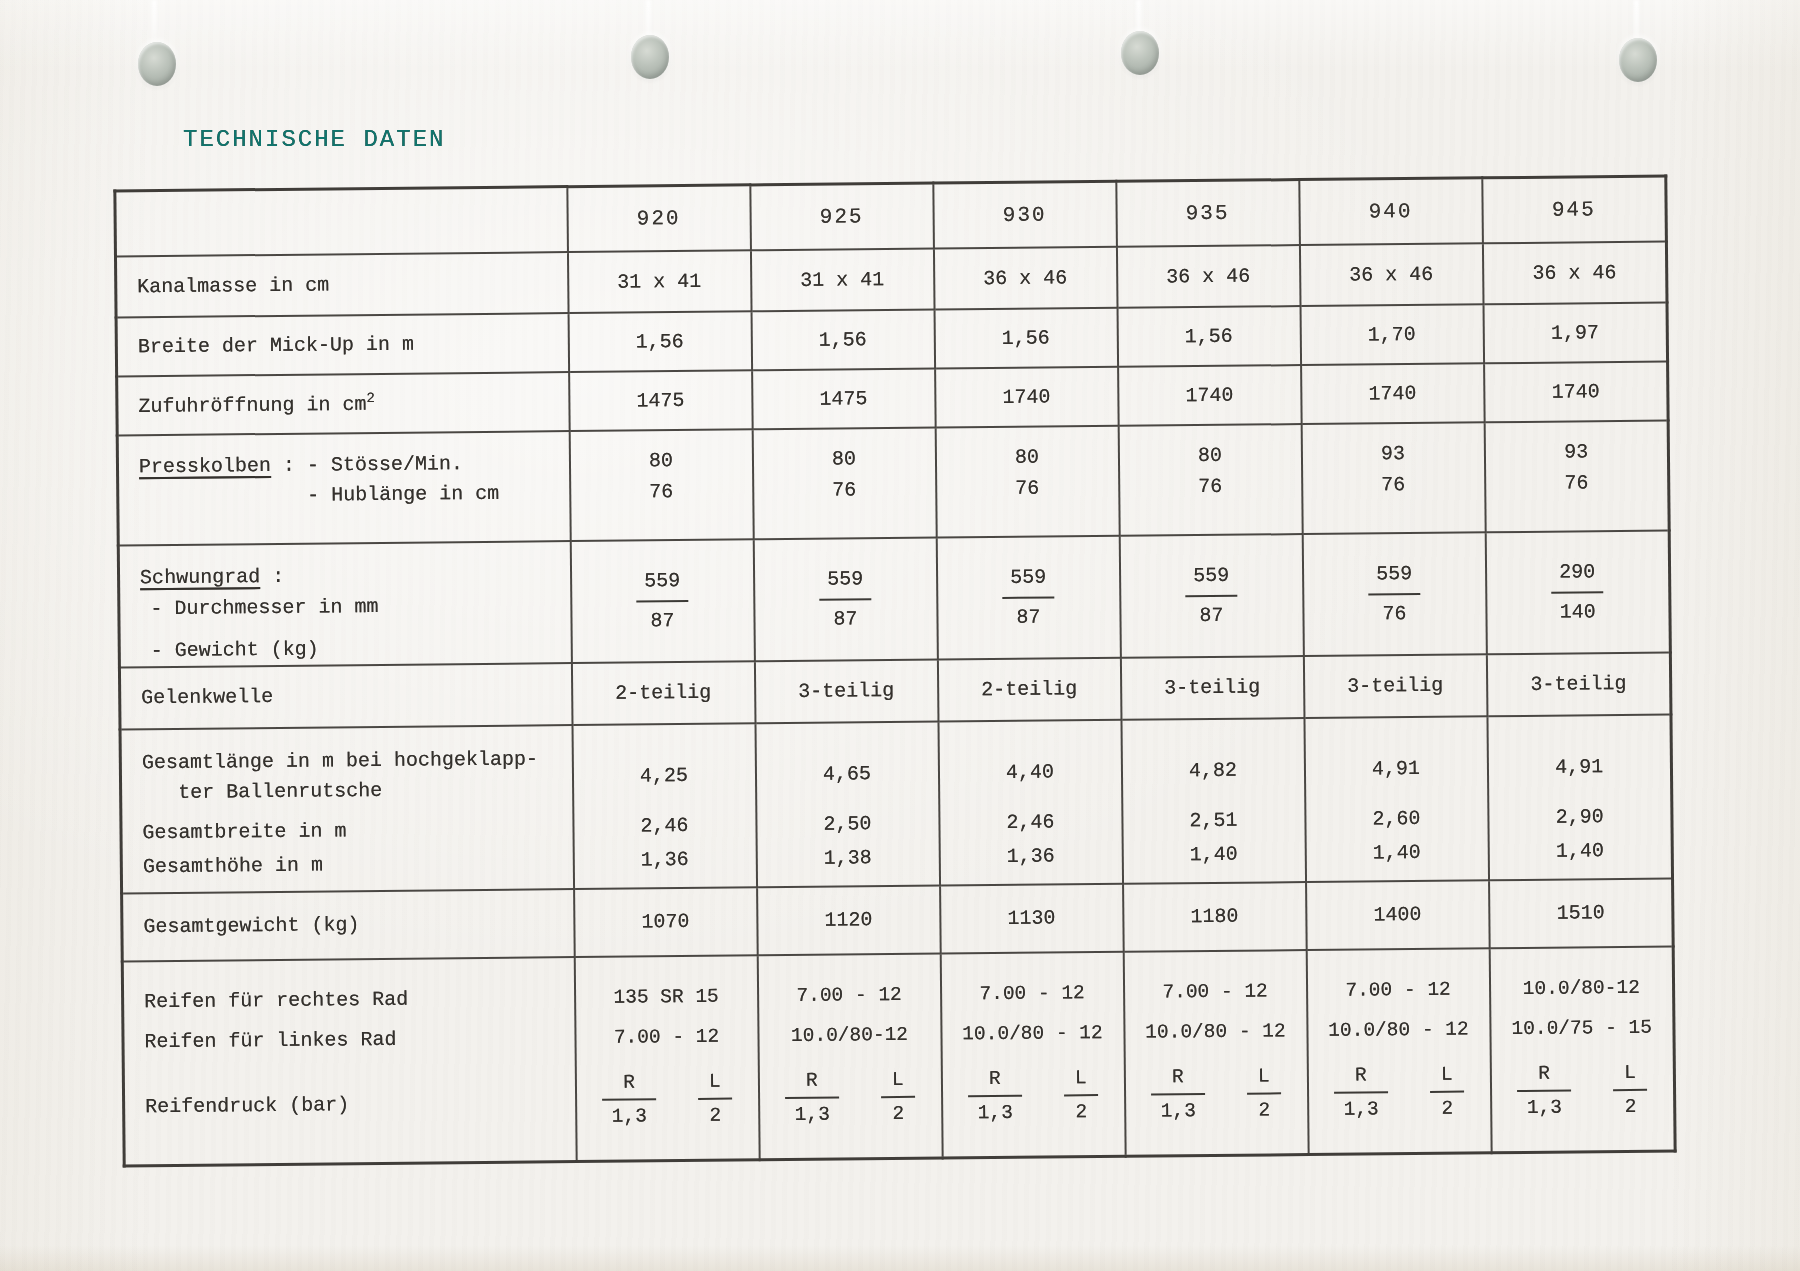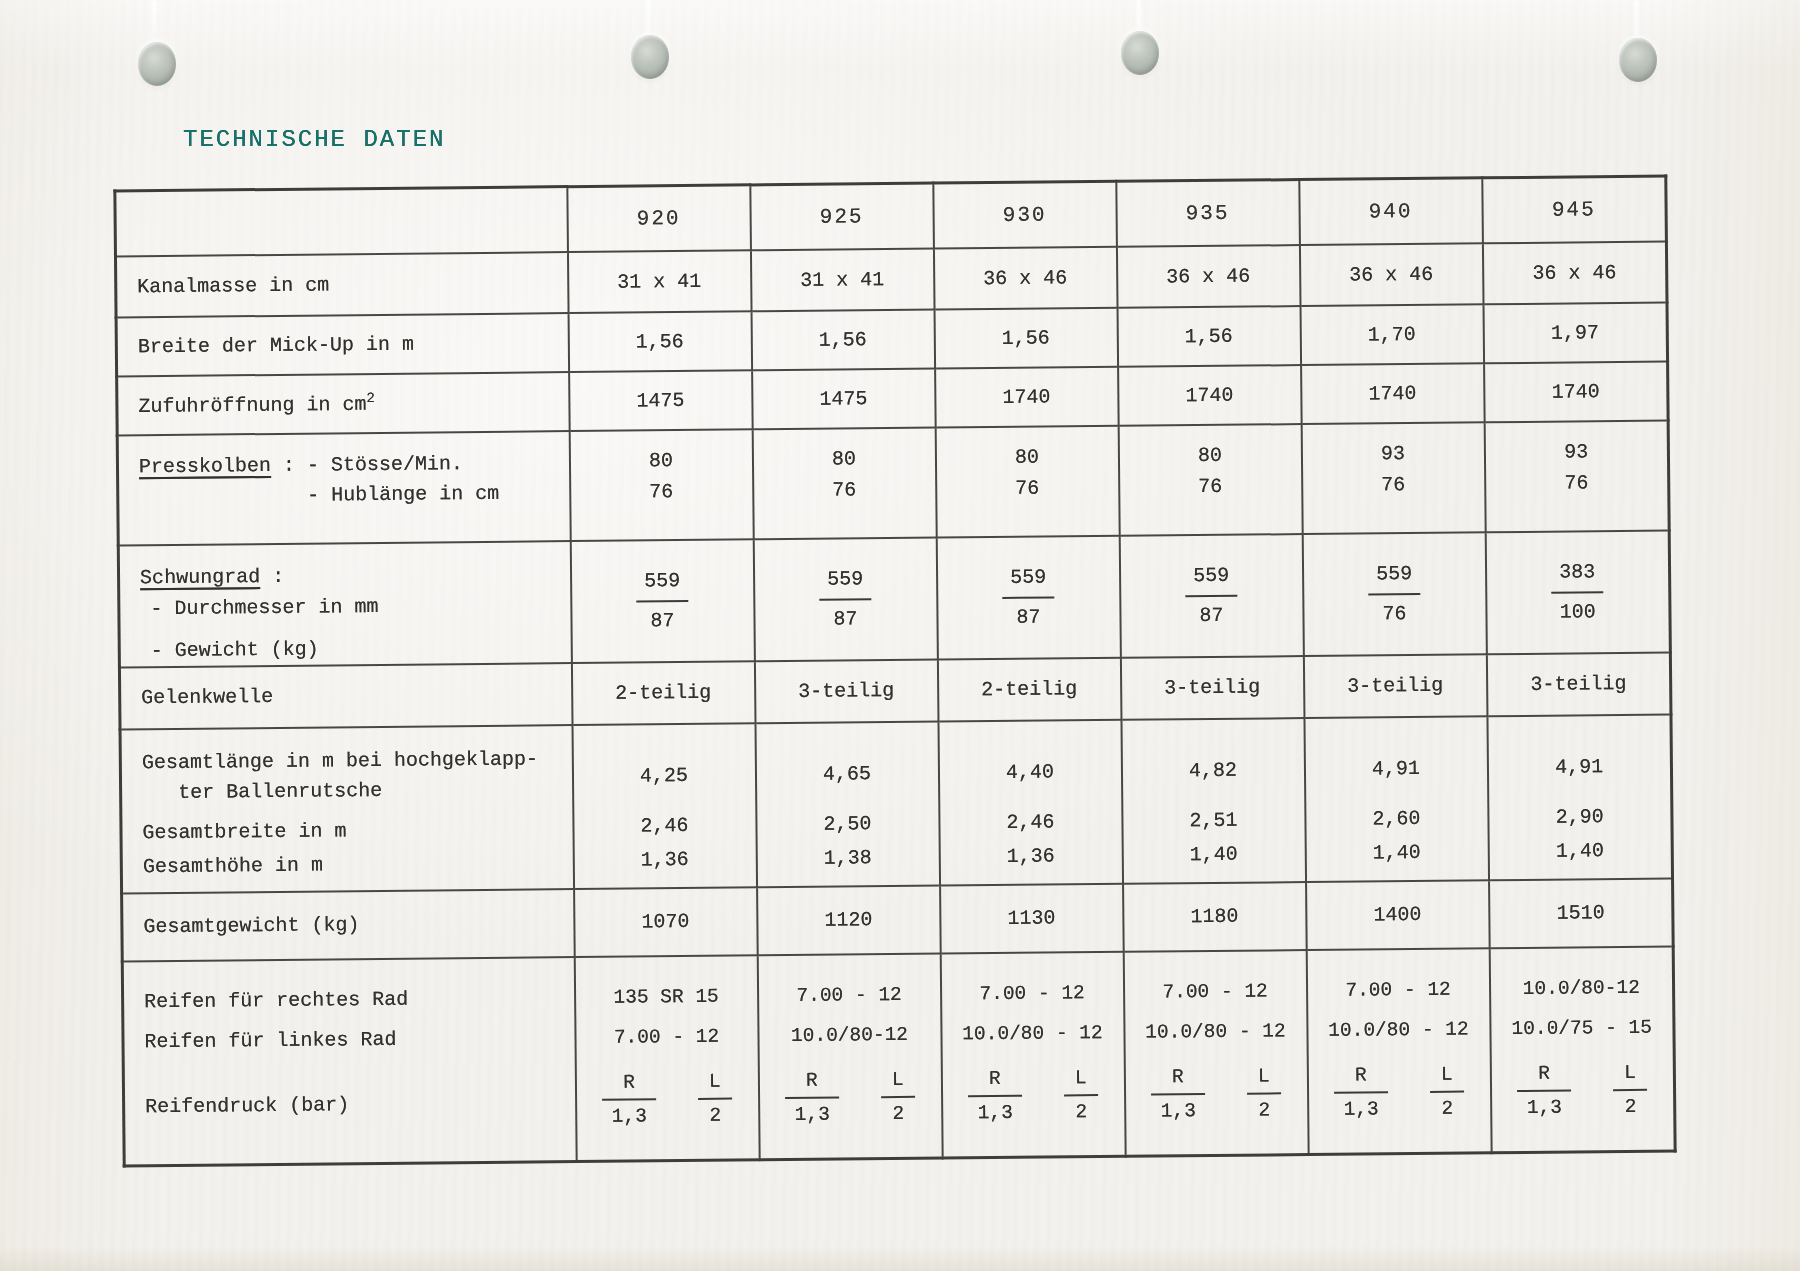--- a/index.html
+++ b/index.html
@@ -176,21 +176,21 @@
         <td class="label-cell schwung-label">
           <div><span class="underlined">Schwungrad</span><span> :</span></div>
           <div class="schwung-sub">- Durchmesser in mm</div>
           <div class="schwung-sub schwung-gap">- Gewicht (kg)</div>
         </td>
         <td class="value-cell"><div class="frac"><div>559</div><div class="frac-bar"></div><div>87</div></div></td>
         <td class="value-cell"><div class="frac"><div>559</div><div class="frac-bar"></div><div>87</div></div></td>
         <td class="value-cell"><div class="frac"><div>559</div><div class="frac-bar"></div><div>87</div></div></td>
         <td class="value-cell"><div class="frac"><div>559</div><div class="frac-bar"></div><div>87</div></div></td>
         <td class="value-cell"><div class="frac"><div>559</div><div class="frac-bar"></div><div>76</div></div></td>
-        <td class="value-cell"><div class="frac"><div>383</div><div class="frac-bar"></div><div>100</div></div></td>
+        <td class="value-cell"><div class="frac"><div>290</div><div class="frac-bar"></div><div>140</div></div></td>
       </tr>
       <tr style="height: 62px;">
         <td class="label-cell">Gelenkwelle</td>
         <td class="value-cell">2-teilig</td>
         <td class="value-cell">3-teilig</td>
         <td class="value-cell">2-teilig</td>
         <td class="value-cell">3-teilig</td>
         <td class="value-cell">3-teilig</td>
         <td class="value-cell">3-teilig</td>
       </tr>

